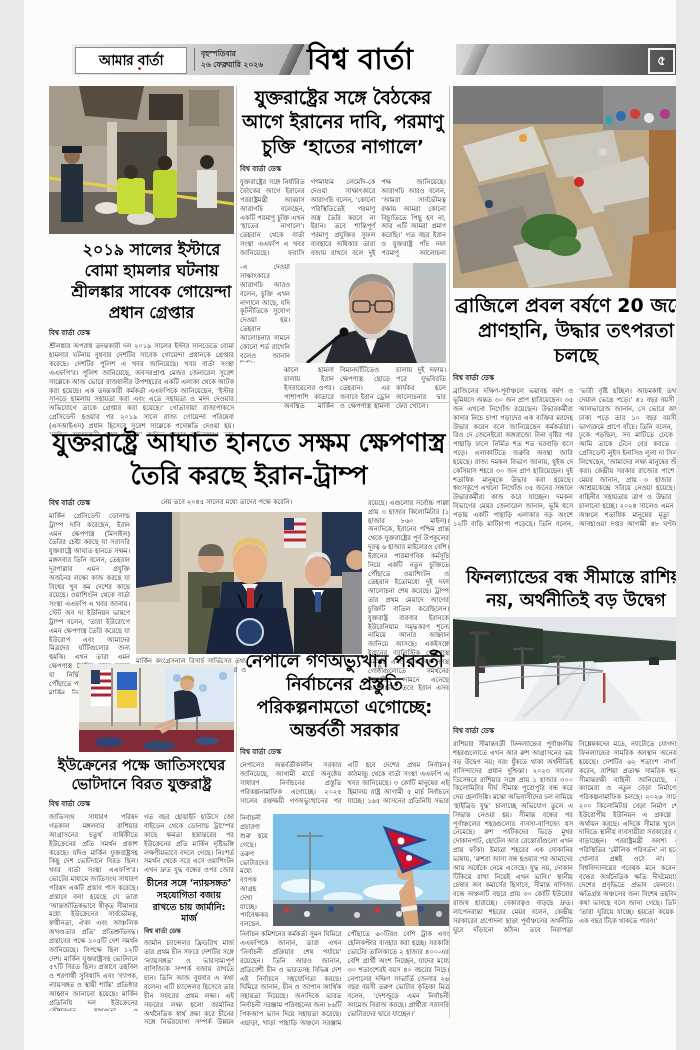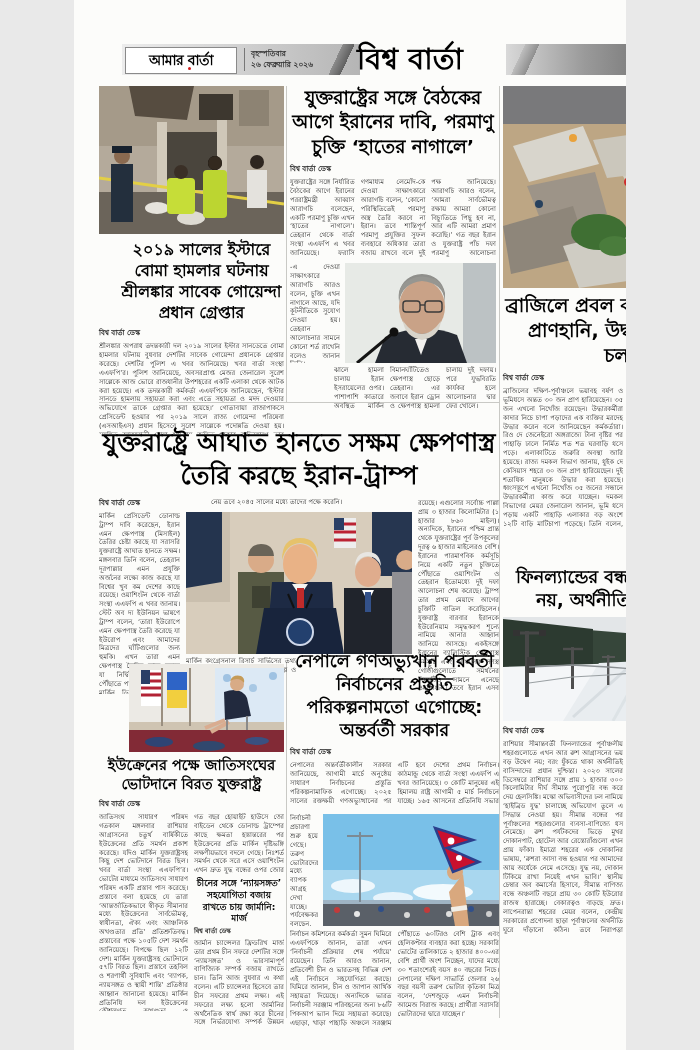--- a/index.html
+++ b/index.html
@@ -1,16 +1,16 @@
 <!DOCTYPE html>
 <html><head>
 <meta charset="utf-8">
 <style>
   html,body{margin:0;padding:0;background:#e9e9e9;}
-  .page{position:relative;width:552px;height:1050px;background:#fcfcfa;margin:0 auto;
+  .page{position:relative;width:652px;height:1050px;background:#fcfcfa;margin:0 auto;
         font-family:"DejaVu Sans","Liberation Sans",sans-serif;color:#111;overflow:hidden;}
   .abs{position:absolute;}
   
   .hbar{position:absolute;height:31px;}
   .hbar-left{left:48px;top:44px;width:238px;background:linear-gradient(to right,#ececec,#b5b5b5);}
   .hbar-right{left:432px;top:44px;width:224px;background:linear-gradient(to right,#d9d9d9 0%,#9a9a9a 35%,#4a4a4a 100%);}
   .logo-box{position:absolute;left:3px;top:3px;width:110px;height:25px;background:#fff;border:1px solid #8a8a8a;
             display:flex;align-items:center;justify-content:center;font-weight:bold;font-size:14px;color:#000;letter-spacing:-0.5px;}
   .logo-dot{position:absolute;left:62px;bottom:3px;width:3px;height:3px;border-radius:50%;background:#d01818;}
   .hdr-date{position:absolute;left:122px;top:4px;font-size:7.5px;font-weight:bold;color:#333;line-height:1.5;border-left:1px solid #777;padding-left:6px;}

